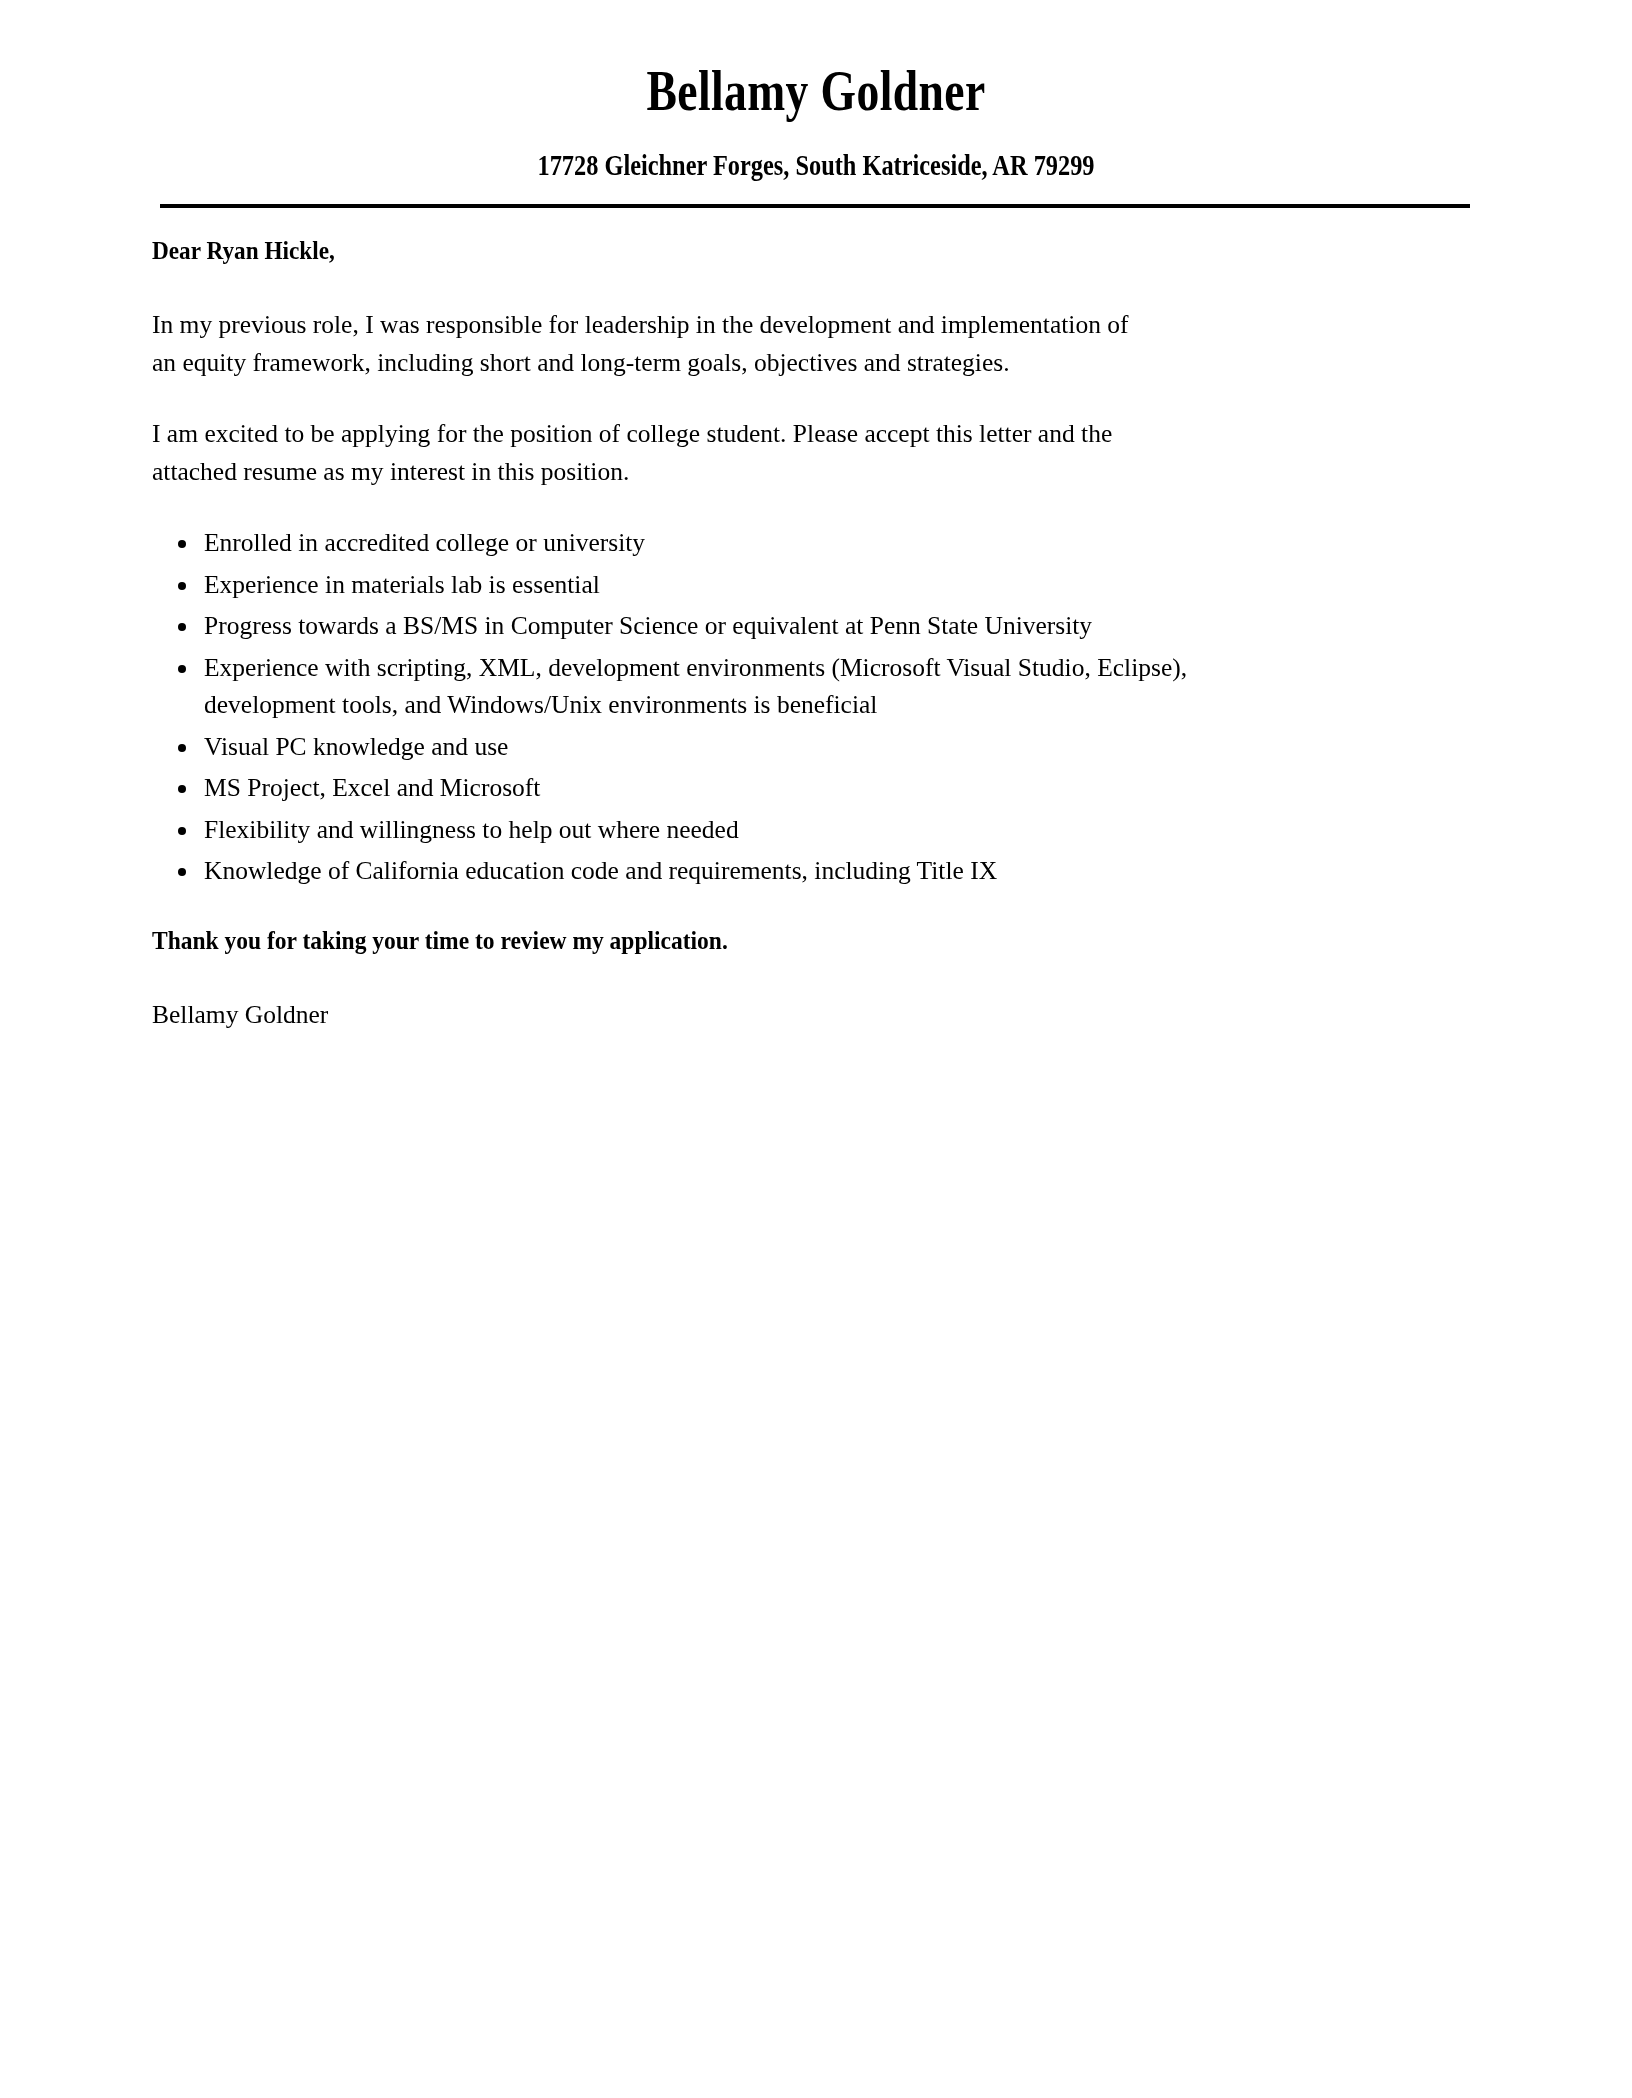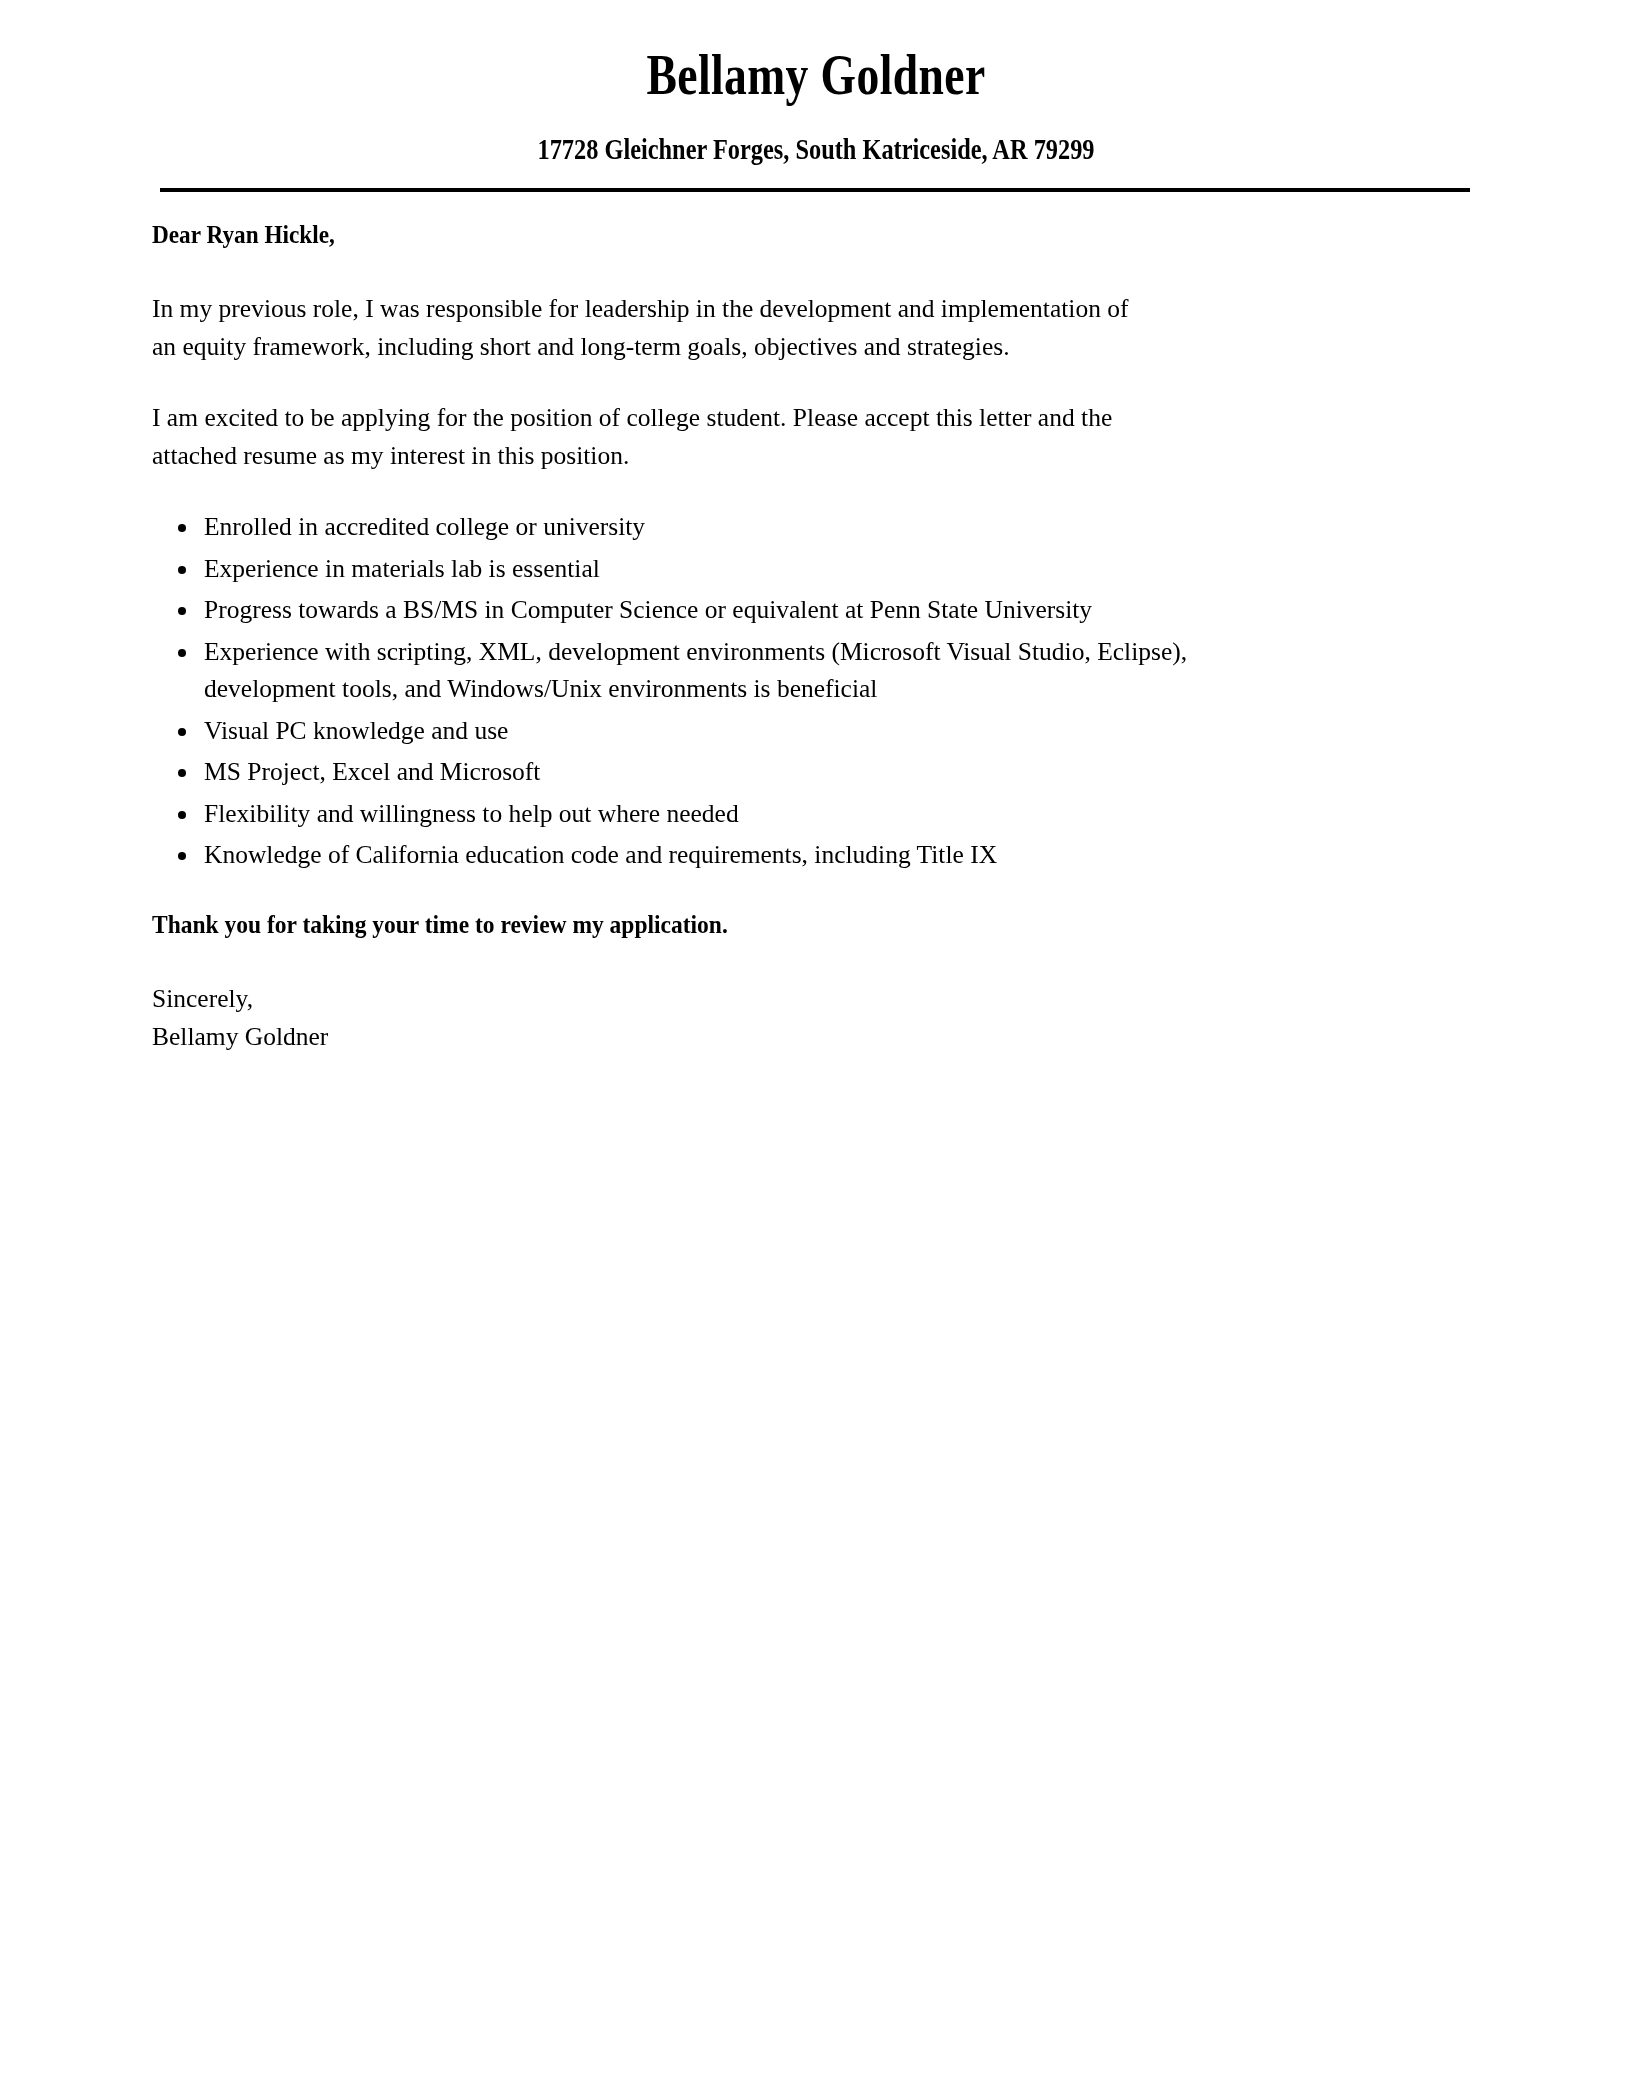--- a/index.html
+++ b/index.html
@@ -21,21 +21,21 @@
     height: 2098px;
     background: #ffffff;
     box-sizing: border-box;
     padding: 0;
     overflow: hidden;
   }
 
   .content {
     position: absolute;
     left: 152px;
-    top: 0;
+    top: 16px;
     width: 1328px;
   }
 
   
   .letterhead {
     padding-top: 44px;
     text-align: center;
   }
 
   .applicant-name {
@@ -148,19 +148,18 @@
         <li>Experience with scripting, XML, development environments (Microsoft Visual Studio, Eclipse), development tools, and Windows/Unix environments is beneficial</li>
         <li>Visual PC knowledge and use</li>
         <li>MS Project, Excel and Microsoft</li>
         <li>Flexibility and willingness to help out where needed</li>
         <li>Knowledge of California education code and requirements, including Title IX</li>
       </ul>
 
       <p class="closing-thanks">Thank you for taking your time to review my application.</p>
 
       <div class="signoff">
-        <p class="signoff-line">Sincerely,</p>
         <p class="signoff-line">Bellamy Goldner</p>
       </div>
 
     </main>
   </div>
 </div>
 
 </body></html>

